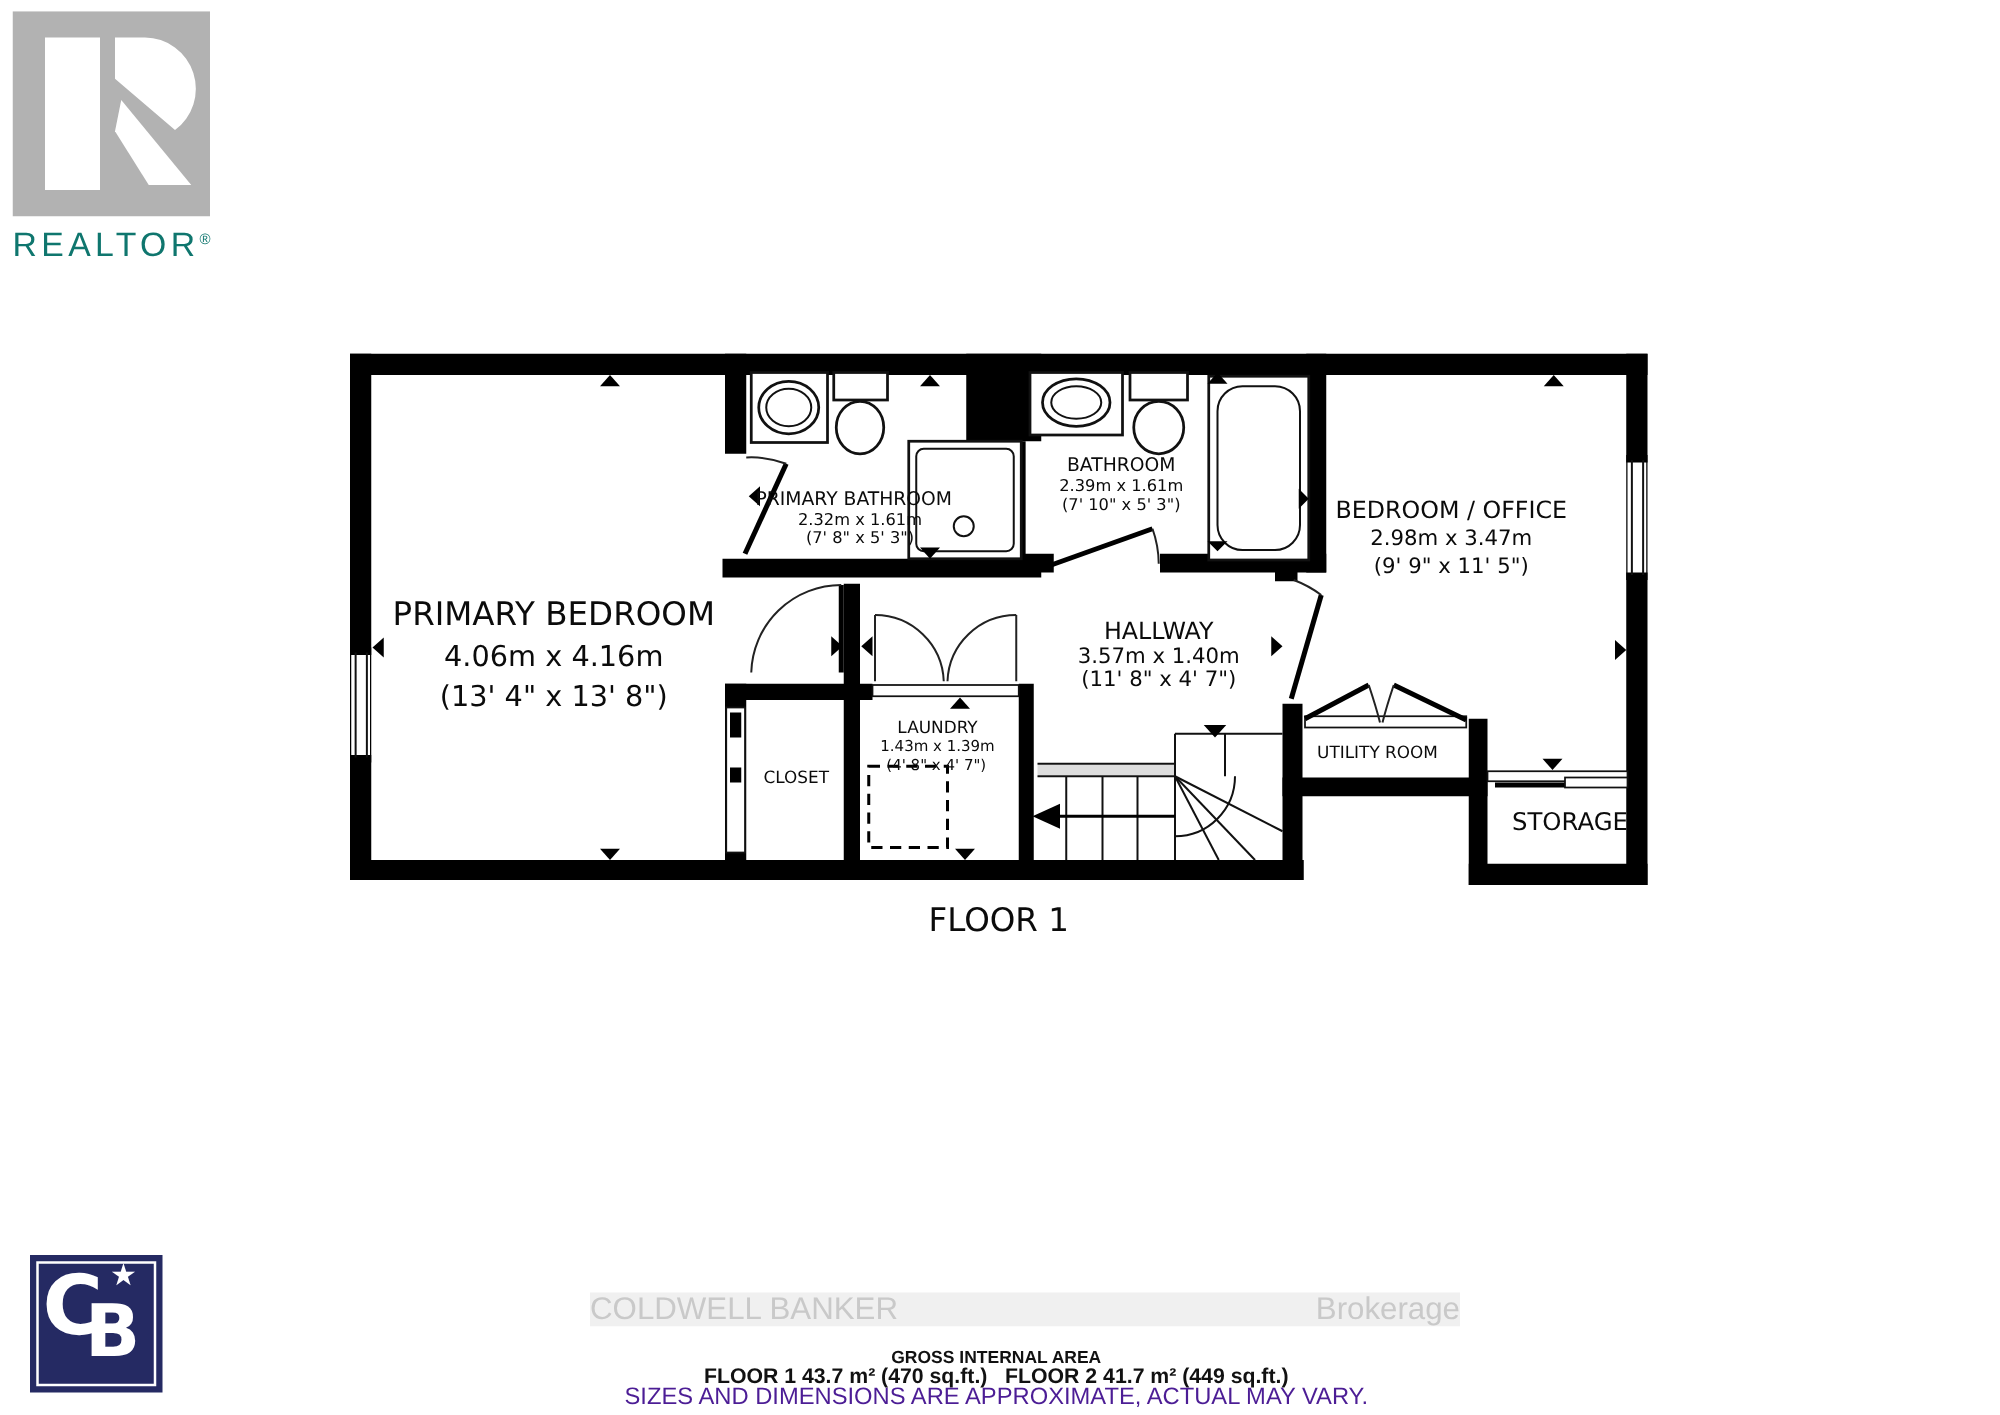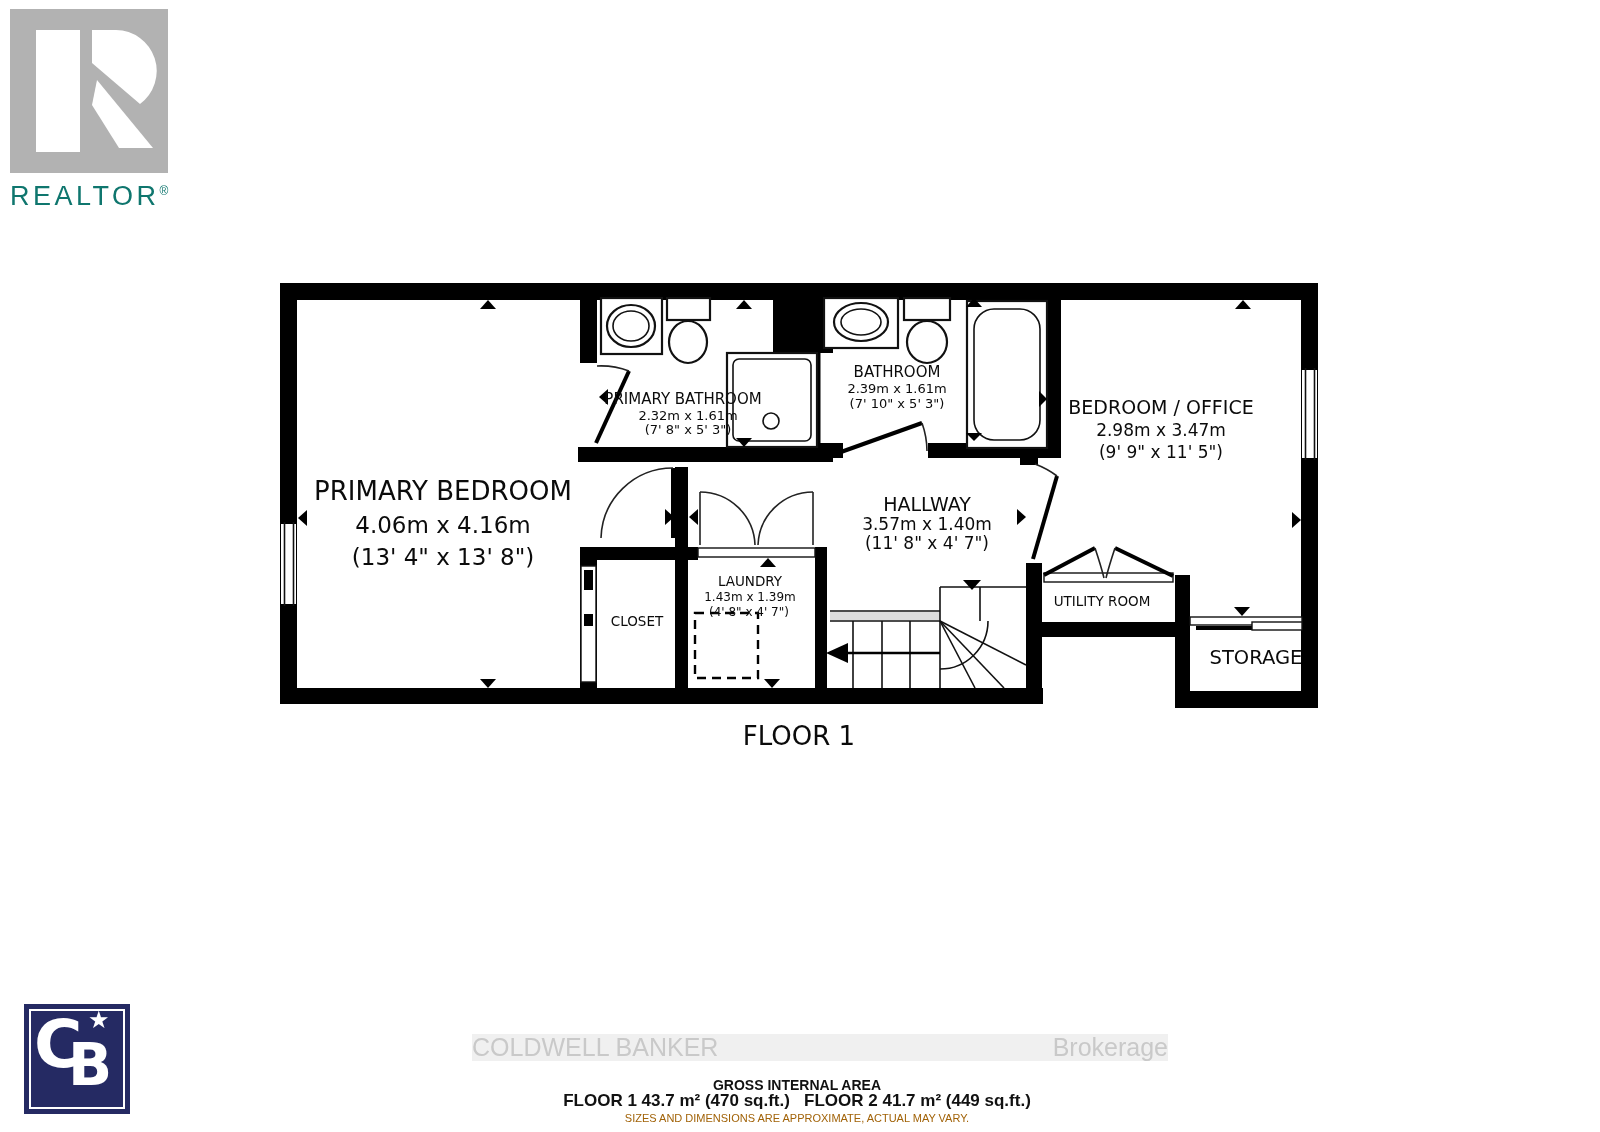--- a/index.html
+++ b/index.html
@@ -40,21 +40,21 @@
     font-weight:bold;font-size:58px;color:#ffffff;line-height:1;}
   #cb-logo .cb-star{position:absolute;left:64px;top:2px;font-size:24px;color:#ffffff;}
   
   #watermark{position:absolute;left:472px;top:1034px;width:696px;height:27px;
     background:rgba(228,228,228,0.55);display:flex;justify-content:space-between;align-items:center;
     font-size:25px;color:#c9c9c9;white-space:nowrap;z-index:1;}
   
   #summary{position:absolute;left:497px;top:1037px;width:600px;text-align:center;color:#111111;z-index:2;margin-top:40px;}
   #summary .sum-title{font-size:14px;font-weight:bold;line-height:16px;}
   #summary .sum-row{font-size:17px;font-weight:bold;line-height:15px;}
-  #summary .sum-disc{font-size:11px;font-weight:normal;line-height:16px;margin-top:2px;color:#a16207;}
+  #summary .sum-disc{font-size:19px;font-weight:normal;line-height:16px;margin-top:2px;color:#4c1d95;}
 </style>
 </head>
 <body>
 
 <div id="page">
 
   <div id="realtor-logo">
     <svg width="200" height="215">
       <rect x="0" y="0" width="158" height="164" fill="#b2b2b2"></rect>
       <rect x="26" y="21" width="44" height="122" fill="#ffffff"></rect>

